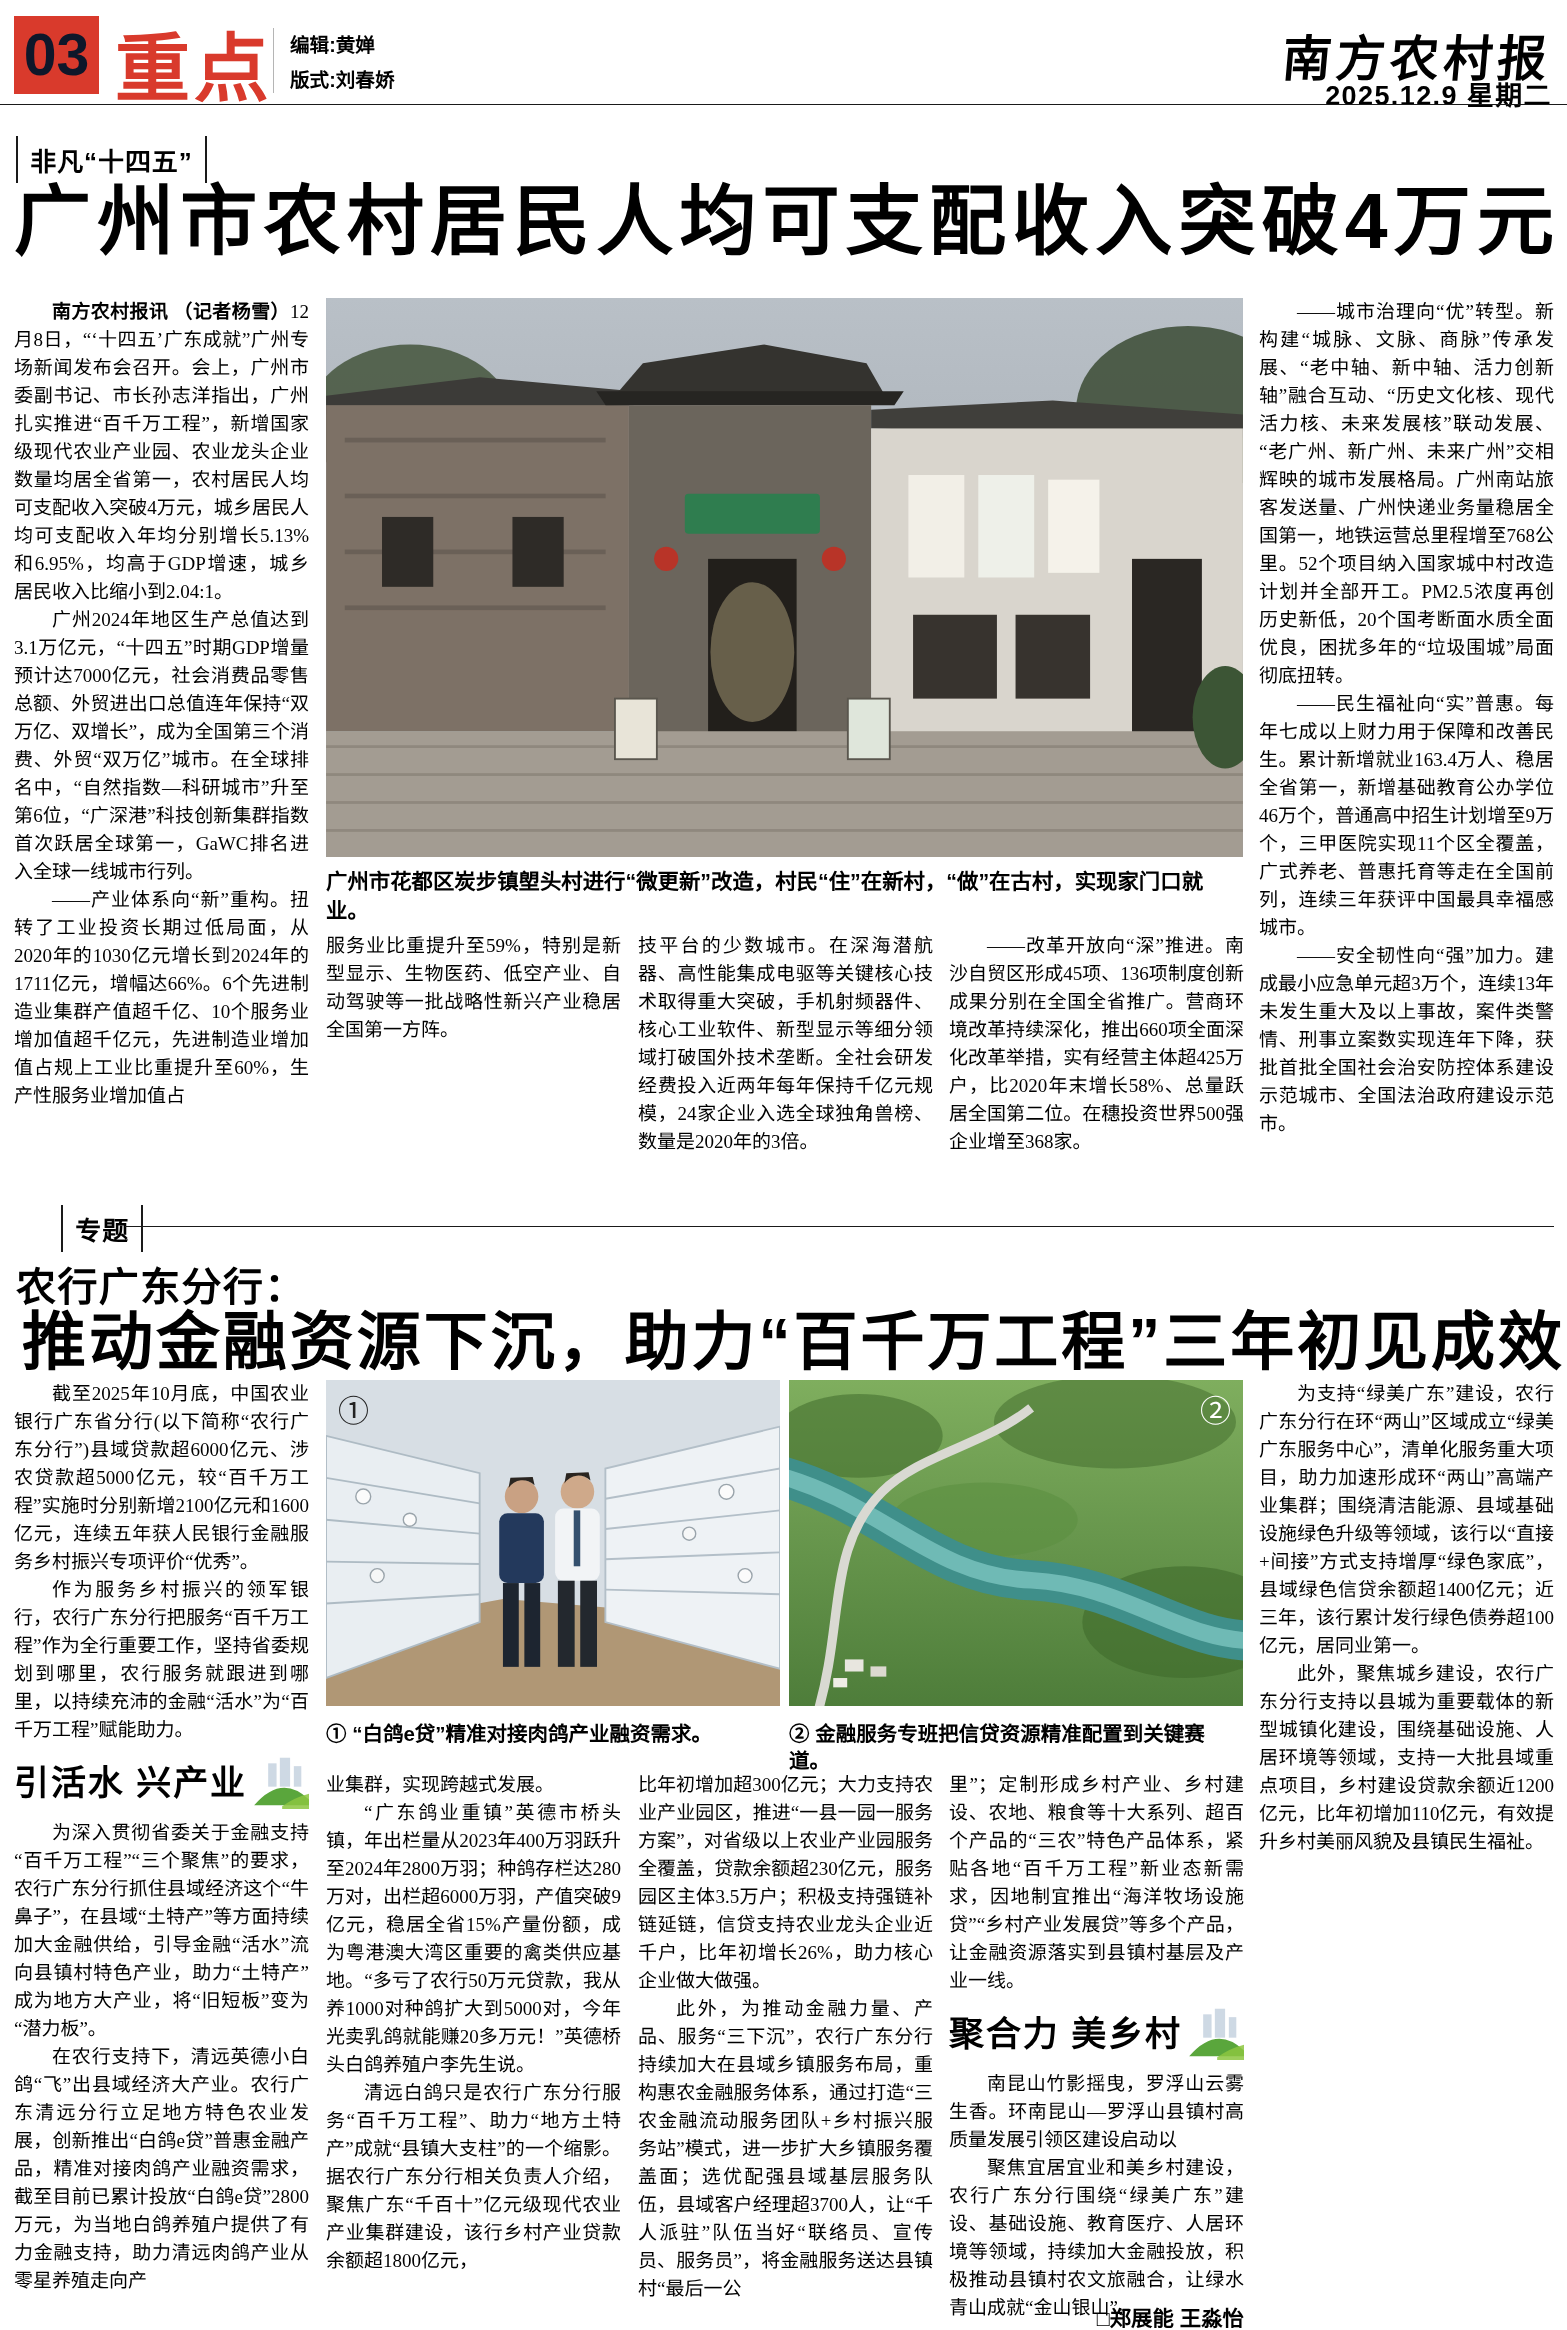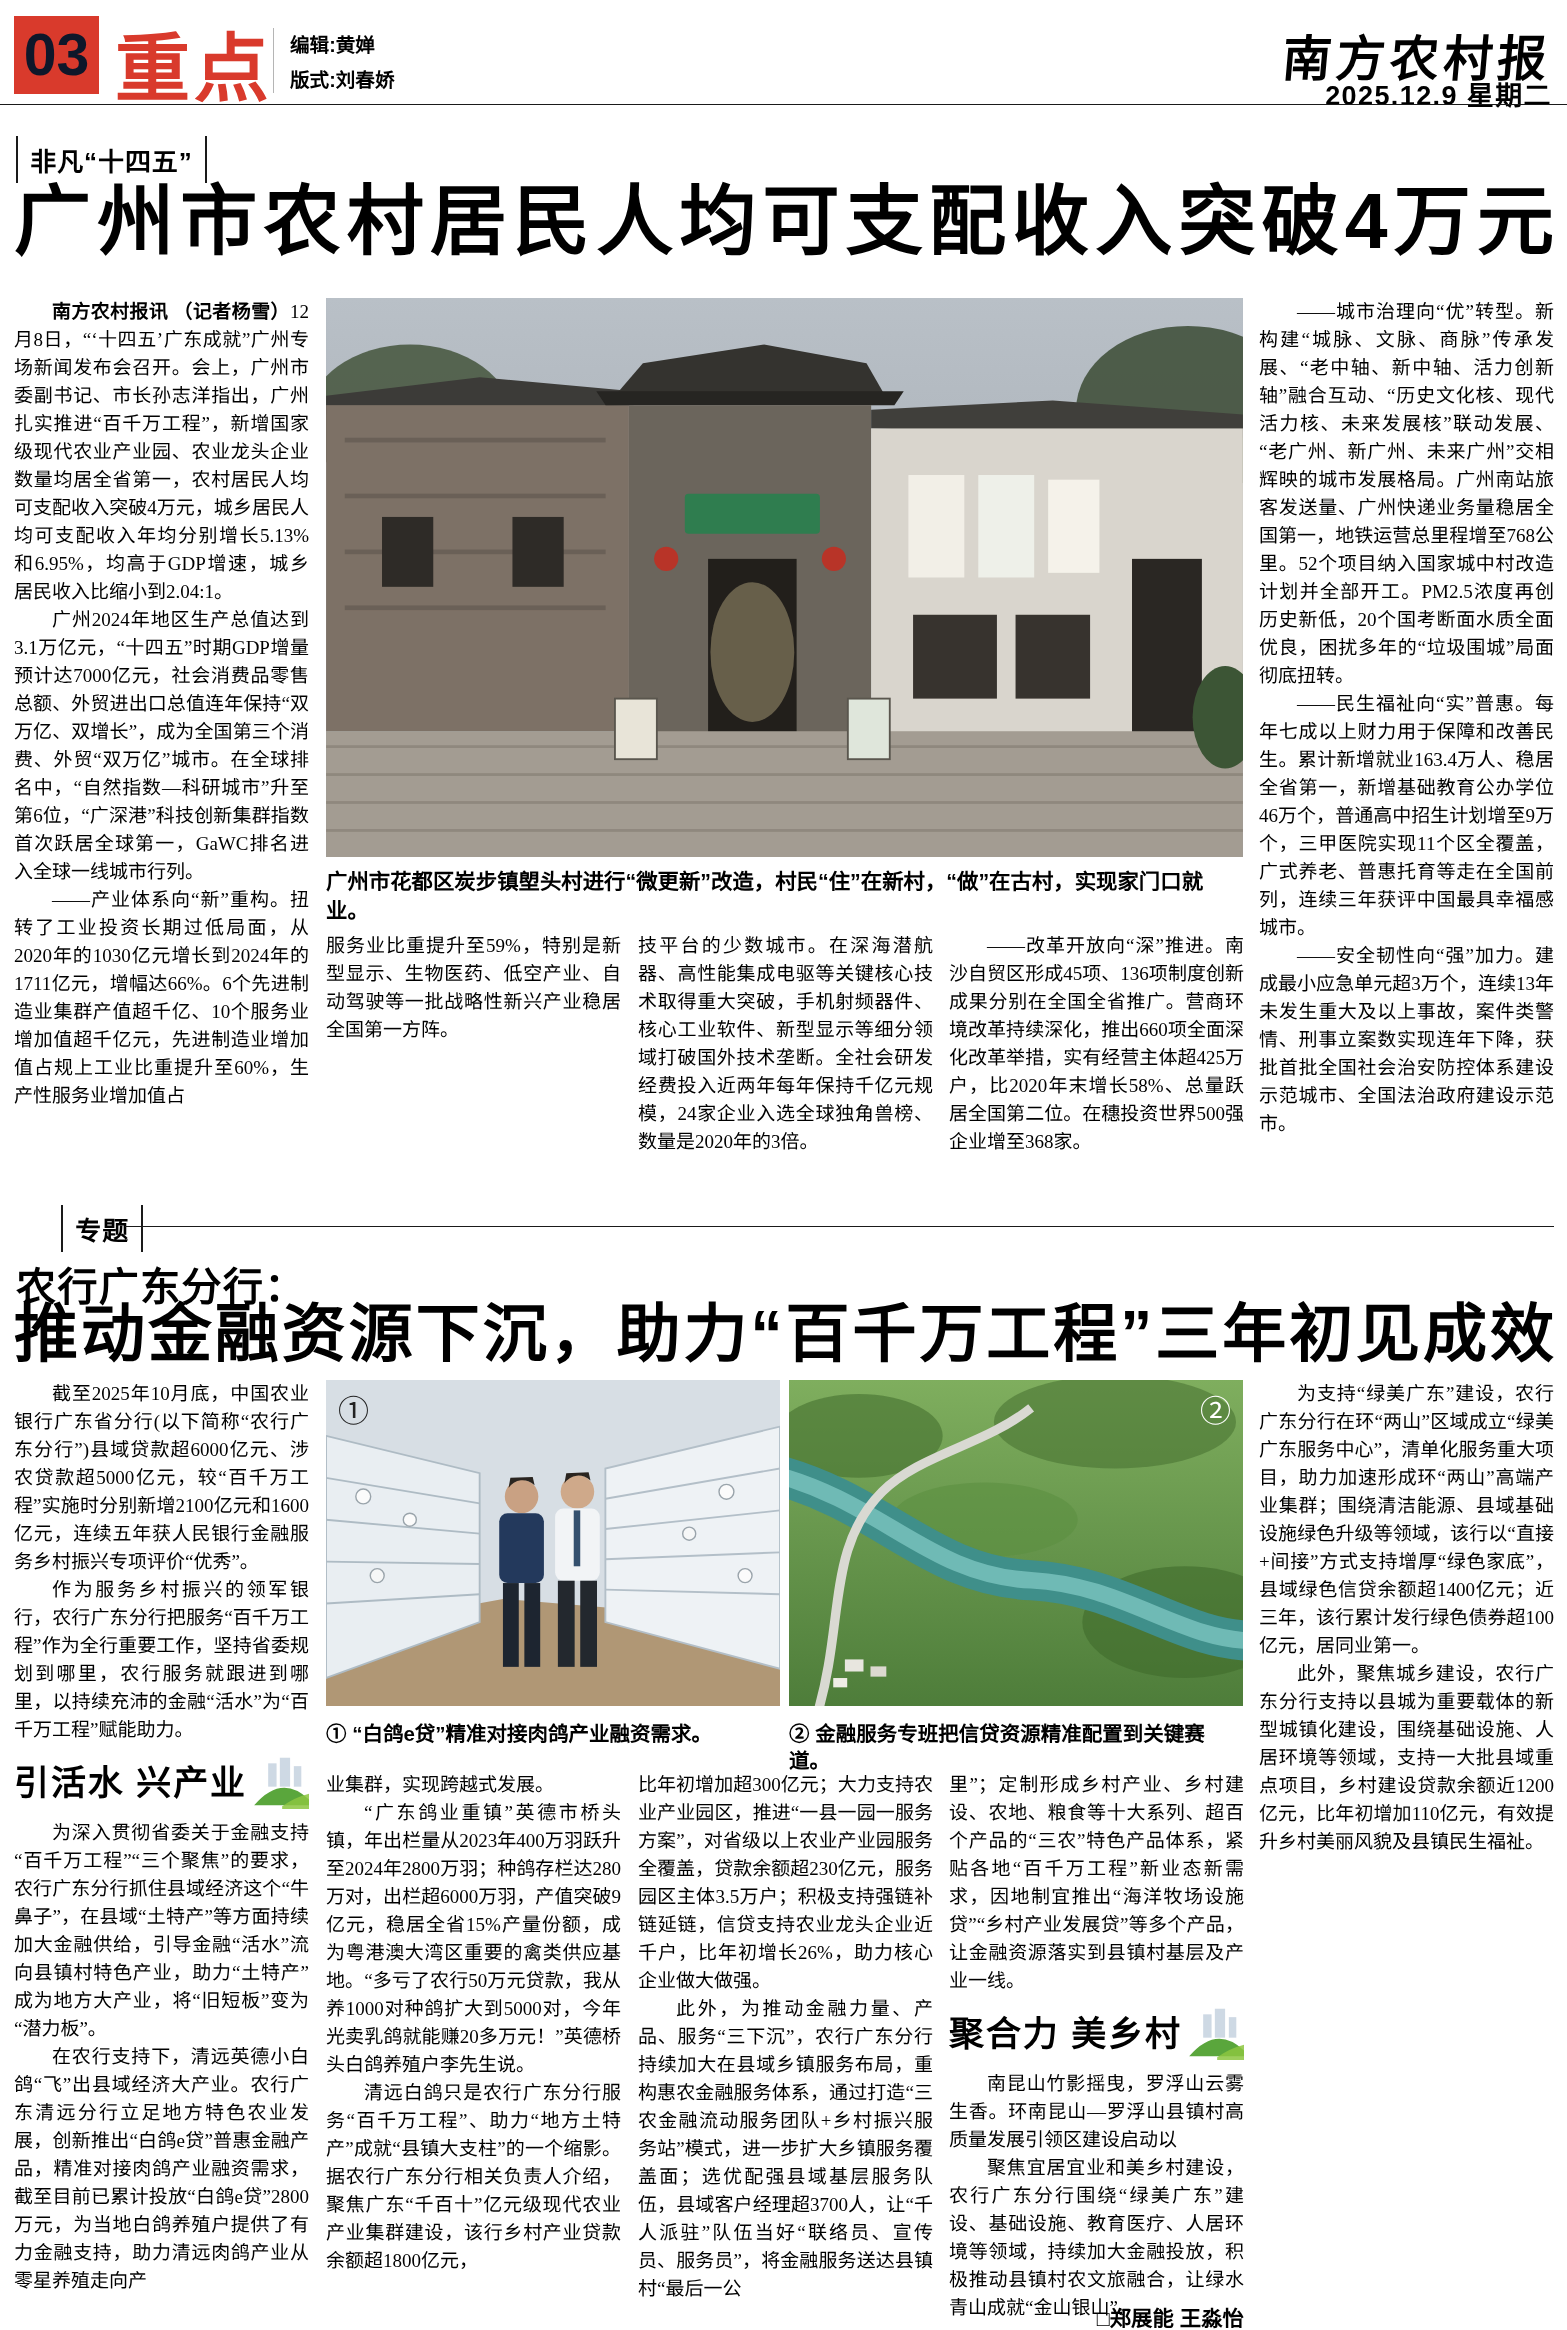--- a/index.html
+++ b/index.html
@@ -174,21 +174,21 @@
   </div>
 
   <div class="abs tagwrap a2-tag">
     <span class="tagbar"></span>
     <span class="tagtext">专题</span>
     <span class="tagbar"></span>
   </div>
   <div class="abs a2-tagline"></div>
 
   <div class="abs a2-kicker">农行广东分行：</div>
-  <h2 class="abs a2-headline" style="margin:0">推动金融资源下沉，助力“百千万工程”三年初见成效</h2>
+  <h2 class="abs a2-headline" style="margin:8px">推动金融资源下沉，助力“百千万工程”三年初见成效</h2>
 
   <div class="abs bodycol a2c1">
     <p>截至2025年10月底，中国农业银行广东省分行(以下简称“农行广东分行”)县域贷款超6000亿元、涉农贷款超5000亿元，较“百千万工程”实施时分别新增2100亿元和1600亿元，连续五年获人民银行金融服务乡村振兴专项评价“优秀”。</p>
     <p>作为服务乡村振兴的领军银行，农行广东分行把服务“百千万工程”作为全行重要工作，坚持省委规划到哪里，农行服务就跟进到哪里，以持续充沛的金融“活水”为“百千万工程”赋能助力。</p>
     <div class="subhead">
       <span class="sh-text">引活水 兴产业</span>
       <svg width="117" height="56" viewBox="0 0 250 120">
         <rect x="30" y="20" width="18" height="50" fill="#b9c9d8" opacity="0.7"></rect>
         <rect x="55" y="8" width="22" height="62" fill="#b9c9d8" opacity="0.7"></rect>
         <rect x="85" y="26" width="16" height="44" fill="#b9c9d8" opacity="0.7"></rect>

